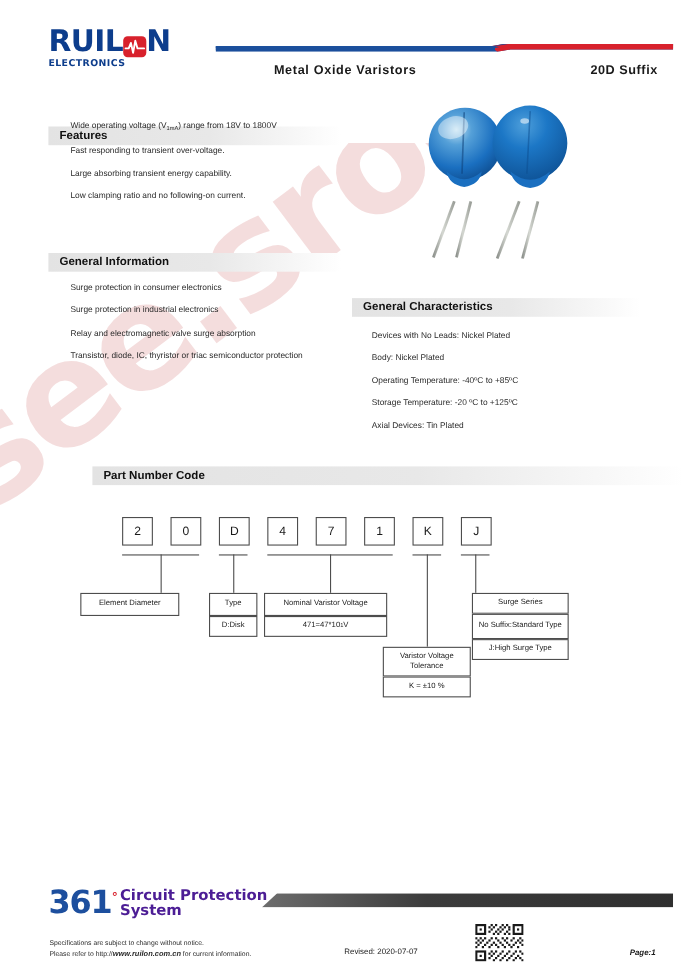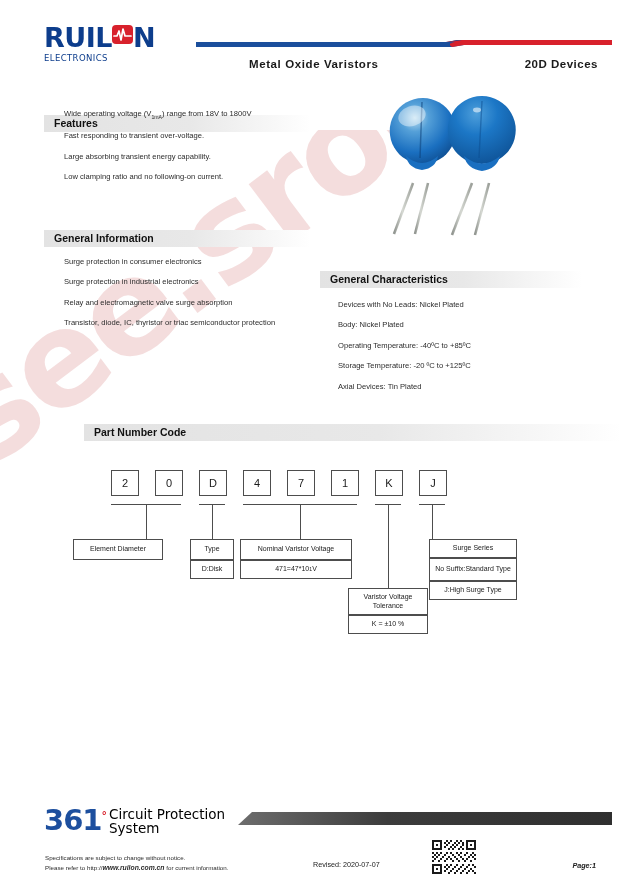--- a/index.html
+++ b/index.html
@@ -20,35 +20,35 @@
     position:absolute;left:-30px;top:250px;
     transform:rotate(-37deg);transform-origin:left center;
     font-family:"DejaVu Sans",sans-serif;
     font-size:132px;font-weight:700;letter-spacing:-4px;
     color:rgba(214,122,122,0.26);
     white-space:nowrap;
   }
 
   
   .logo-wrap{position:absolute;left:44px;top:24px;z-index:5;}
-  .logo-main{display:flex;align-items:flex-start;}
+  .logo-main{display:flex;align-items:flex-end;}
   .logo-txt{
     font-family:"DejaVu Sans",sans-serif;
     font-size:27px;font-weight:700;color:#0d3d8c;letter-spacing:-0.5px;
     line-height:1;
   }
   .logo-badge{
     width:21px;height:19px;background:#d8212c;border-radius:4px;
     margin:0 0px;position:relative;display:inline-block;
     transform:translateY(1px);
   }
   .logo-badge svg{position:absolute;left:1px;top:2px;}
   .logo-sub{
     font-family:"DejaVu Sans",sans-serif;
-    font-size:8.5px;font-weight:400;color:#0d3d8c;letter-spacing:0.4px;
+    font-size:8.5px;font-weight:700;color:#0d3d8c;letter-spacing:0.4px;
     margin-top:2px;
   }
 
   .rule{position:absolute;top:40px;left:196px;width:416px;height:7px;z-index:4;}
 
   .hdr-title{
     position:absolute;top:58px;left:249px;z-index:5;
     font-size:11.5px;font-weight:700;color:#1a1a1a;letter-spacing:0.6px;
   }
   .hdr-series{
@@ -93,22 +93,22 @@
   }
 
   
   .foot-logo{position:absolute;left:44px;top:805px;z-index:5;display:flex;align-items:flex-end;}
   .f361{
     font-family:"DejaVu Sans",sans-serif;font-size:29px;font-weight:700;
     color:#1d4f9e;line-height:1;letter-spacing:-1px;position:relative;
   }
   .fdeg{font-size:11px;color:#d8212c;font-weight:700;vertical-align:super;}
   .fcps{
-    font-family:"DejaVu Sans",sans-serif;font-size:13.5px;font-weight:400;
-    color:#000000;line-height:1.05;margin-left:3px;margin-top:2px;
+    font-family:"DejaVu Sans",sans-serif;font-size:13.5px;font-weight:700;
+    color:#4c1d95;line-height:1.05;margin-left:3px;margin-top:2px;
   }
   .fbar{
     position:absolute;left:238px;top:812px;width:374px;height:13px;z-index:4;
     background:linear-gradient(to right,#6d6d6d 0%,#3c3c3c 40%,#2f2f2f 100%);
     clip-path:polygon(14px 0,100% 0,100% 100%,0 100%);
   }
   .fnote{position:absolute;left:45px;top:853px;z-index:5;font-size:6.2px;color:#2b2b2b;line-height:1.55;}
   .fnote b{font-style:italic;font-size:6.8px;}
   .frev{position:absolute;left:313px;top:860px;z-index:5;font-size:7.2px;color:#1a1a1a;}
   .fpage{position:absolute;right:24px;top:861px;z-index:5;font-size:7.2px;font-weight:700;font-style:italic;color:#1a1a1a;}
@@ -138,21 +138,21 @@
 
   <svg class="rule" viewBox="0 0 416 7" preserveAspectRatio="none">
     <polygon points="0,2 250,2 262,0 416,0 416,5 268,5 256,7 0,7" fill="#1b4f9c"></polygon>
     <polygon points="250,2 262,0 416,0 416,5 268,5 256,7" fill="#d8212c"></polygon>
     <polygon points="0,2 252,2 262,0 416,0 416,1.6 264,1.6 254,3.6 0,3.6" fill="#1b4f9c"></polygon>
     <rect x="0" y="2" width="254" height="3.6" fill="#1b4f9c"></rect>
     <polygon points="254,2 266,0 416,0 416,3.6 262,3.6" fill="#d8212c"></polygon>
   </svg>
 
   <div class="hdr-title">Metal Oxide Varistors</div>
-  <div class="hdr-series">20D Devices</div>
+  <div class="hdr-series">20D Suffix</div>
 
   <svg class="photo" style="left:382px;top:88px;" width="155" height="150" viewBox="0 0 155 150">
     <defs>
       <radialGradient id="g1" cx="38%" cy="30%" r="75%">
         <stop offset="0%" stop-color="#bfe0f2"></stop>
         <stop offset="28%" stop-color="#55a0d8"></stop>
         <stop offset="70%" stop-color="#1a6fc0"></stop>
         <stop offset="100%" stop-color="#0f4f92"></stop>
       </radialGradient>
       <radialGradient id="g2" cx="42%" cy="26%" r="78%">

